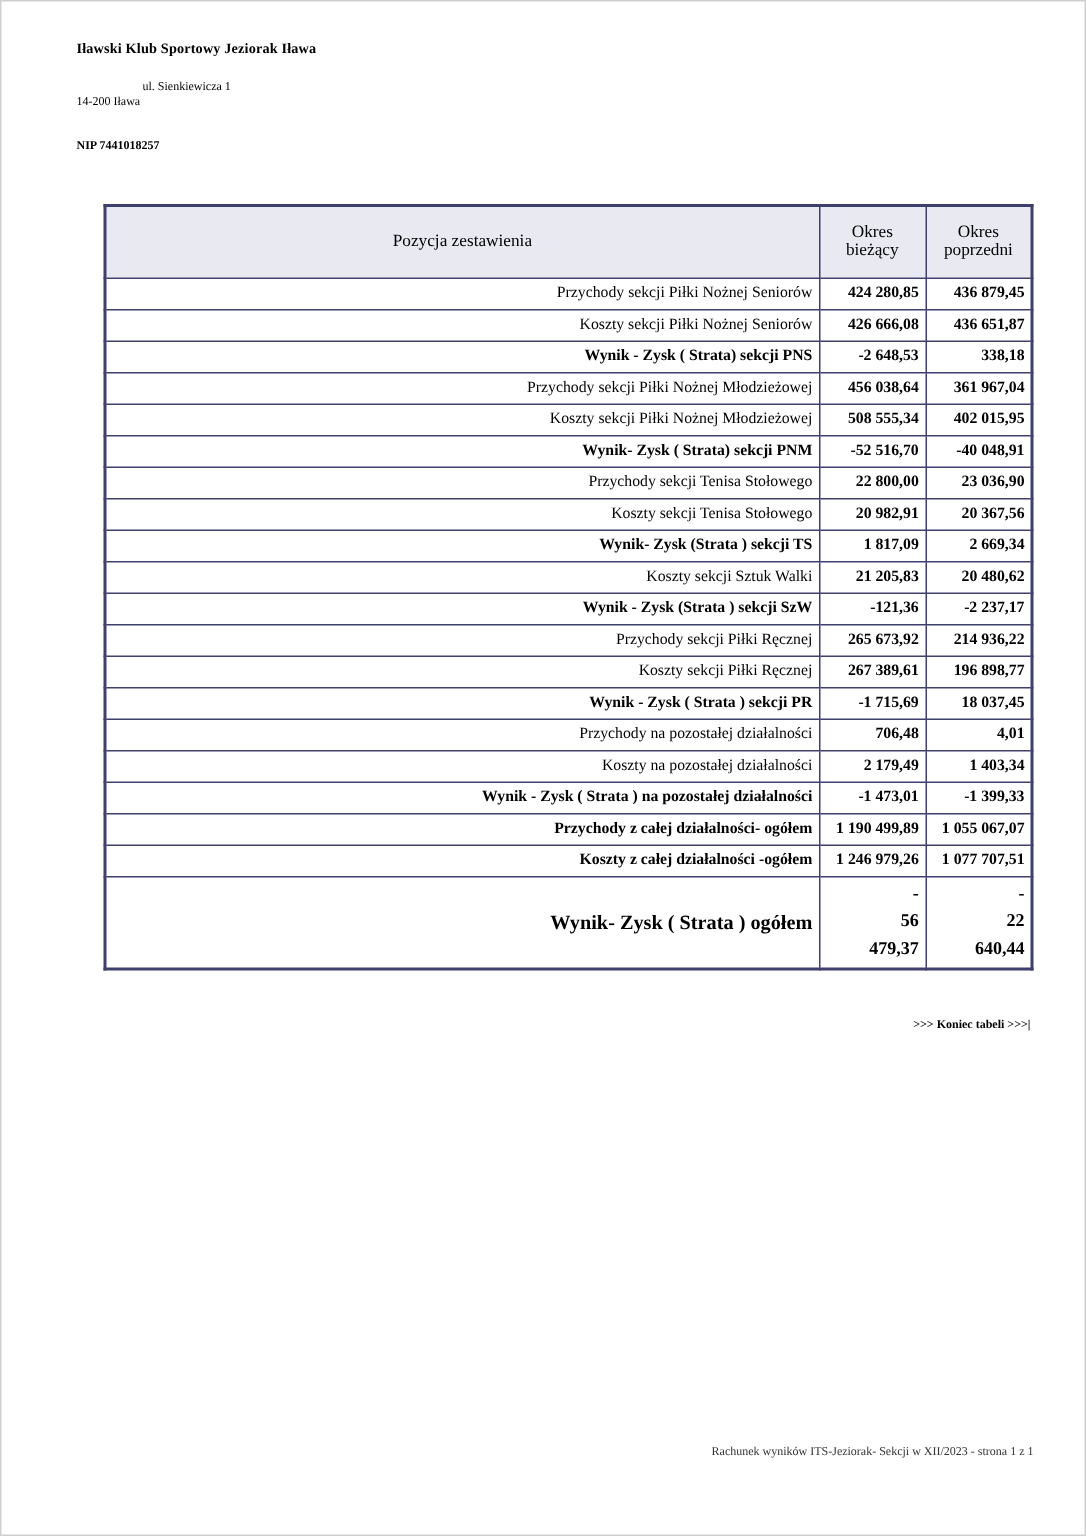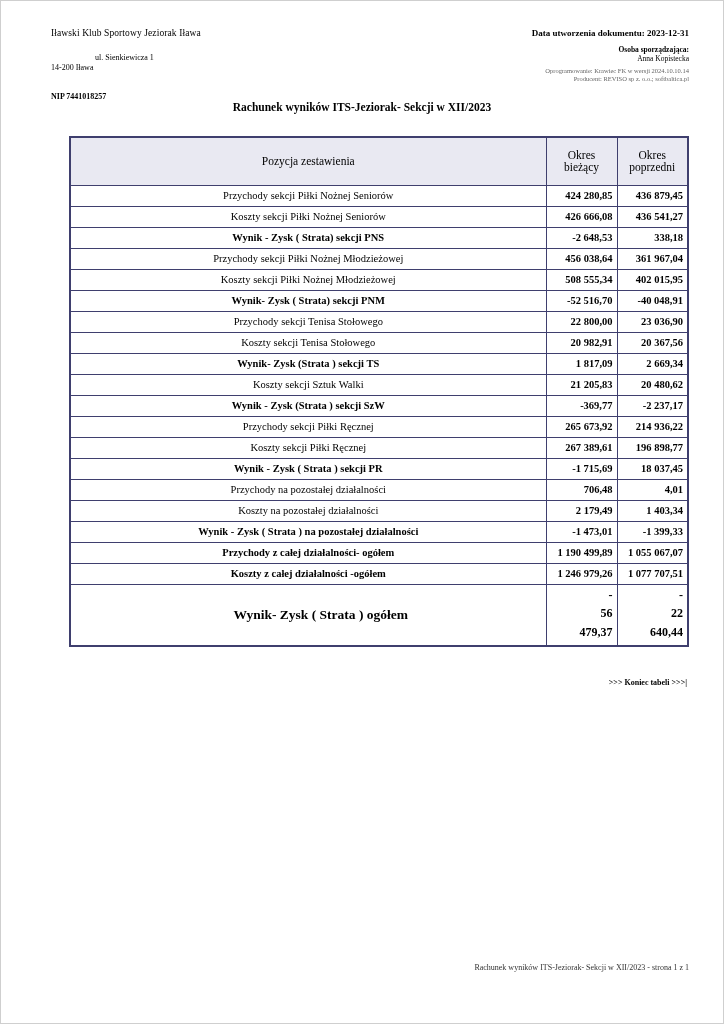--- a/index.html
+++ b/index.html
@@ -9,21 +9,21 @@
     width:724px; height:1024px;
     margin:0 auto;
     background:#fff;
     border:1px solid #cfcfcf;
     font-family:"Liberation Serif", serif;
     color:#000;
     overflow:hidden;
   }
   
   .header-left { position:absolute; left:50px; top:27px; }
-  .company-name { font-size:9.5px; font-weight:normal; letter-spacing:.1px; }
+  .company-name { font-size:9.5px; font-weight:bold; letter-spacing:.1px; }
   .addr1 { position:absolute; left:50px; top:52px; font-size:8px;padding-left:44px; }
   .addr2 { position:absolute; left:50px; top:62px; font-size:8px; }
   .nip   { position:absolute; left:50px; top:91px; font-size:8px; font-weight:bold; }
 
   .header-right { position:absolute; right:34px; top:27px; text-align:right; }
   .doc-date { font-size:9px; font-weight:bold; }
   .preparer-label { font-size:7.5px; font-weight:bold; margin-top:7px; }
   .preparer-name  { font-size:7.5px; }
   .software-line, .producer-line { font-size:6.5px; color:#666; line-height:1.25; }
   .software-line { margin-top:4px; }
@@ -51,21 +51,21 @@
     padding:2px 4px;
   }
   th.col-label { width:478px; }
   th.col-num   { width:71px; }
   table.report td {
     height:21px;
     font-size:10.5px;
     padding:1px 4px;
     vertical-align:middle;
   }
-  td.cell-label { text-align:center; padding-left:6px; }
+  td.cell-label { text-align:right; padding-left:6px; }
   td.cell-current, td.cell-previous { text-align:right; font-weight:bold; }
   tr.bold td.cell-label { font-weight:bold; }
   tr.total td { height:54px;padding-left:29px; }
   tr.total td.cell-label { font-size:13.5px; font-weight:bold; }
   tr.total td.cell-current, tr.total td.cell-previous {
     font-size:12px; white-space:pre-line; line-height:1.55;
     vertical-align:bottom; padding-bottom:4px;
   }
 
   
@@ -83,48 +83,40 @@
 
 <div class="page">
 
   <div class="header-left">
     <div class="company-name">Iławski Klub Sportowy Jeziorak Iława</div>
   </div>
   <div class="addr1">ul. Sienkiewicza 1</div>
   <div class="addr2">14-200 Iława</div>
   <div class="nip">NIP 7441018257</div>
 
-  <div class="header-right">
-    <div class="doc-date">Data utworzenia dokumentu: 2023-12-31</div>
-    <div class="preparer-label">Osoba sporządzająca:</div>
-    <div class="preparer-name">Anna Kopistecka</div>
-    <div class="software-line">Oprogramowanie: Krawiec FK w wersji 2024.10.10.14</div>
-    <div class="producer-line">Producent: REVISO sp z. o.o.; softbaltica.pl</div>
-  </div>
-
-  <div class="doc-title">Rachunek wyników ITS-Jeziorak- Sekcji w XII/2023</div>
+
 
   <table class="report">
     <thead>
       <tr>
         <th class="col-label">Pozycja zestawienia</th>
         <th class="col-num">Okres bieżący</th>
         <th class="col-num">Okres poprzedni</th>
       </tr>
     </thead>
     <tbody>
         <tr>
           <td class="cell-label">Przychody sekcji Piłki Nożnej Seniorów</td>
           <td class="cell-current">424 280,85</td>
           <td class="cell-previous">436 879,45</td>
         </tr>
         <tr>
           <td class="cell-label">Koszty sekcji Piłki Nożnej Seniorów</td>
           <td class="cell-current">426 666,08</td>
-          <td class="cell-previous">436 541,27</td>
+          <td class="cell-previous">436 651,87</td>
         </tr>
         <tr class="bold">
           <td class="cell-label">Wynik - Zysk ( Strata) sekcji PNS</td>
           <td class="cell-current">-2 648,53</td>
           <td class="cell-previous">338,18</td>
         </tr>
         <tr>
           <td class="cell-label">Przychody sekcji Piłki Nożnej Młodzieżowej</td>
           <td class="cell-current">456 038,64</td>
           <td class="cell-previous">361 967,04</td>
@@ -154,21 +146,21 @@
           <td class="cell-current">1 817,09</td>
           <td class="cell-previous">2 669,34</td>
         </tr>
         <tr>
           <td class="cell-label">Koszty sekcji Sztuk Walki</td>
           <td class="cell-current">21 205,83</td>
           <td class="cell-previous">20 480,62</td>
         </tr>
         <tr class="bold">
           <td class="cell-label">Wynik - Zysk (Strata ) sekcji SzW</td>
-          <td class="cell-current">-369,77</td>
+          <td class="cell-current">-121,36</td>
           <td class="cell-previous">-2 237,17</td>
         </tr>
         <tr>
           <td class="cell-label">Przychody sekcji Piłki Ręcznej</td>
           <td class="cell-current">265 673,92</td>
           <td class="cell-previous">214 936,22</td>
         </tr>
         <tr>
           <td class="cell-label">Koszty sekcji Piłki Ręcznej</td>
           <td class="cell-current">267 389,61</td>

